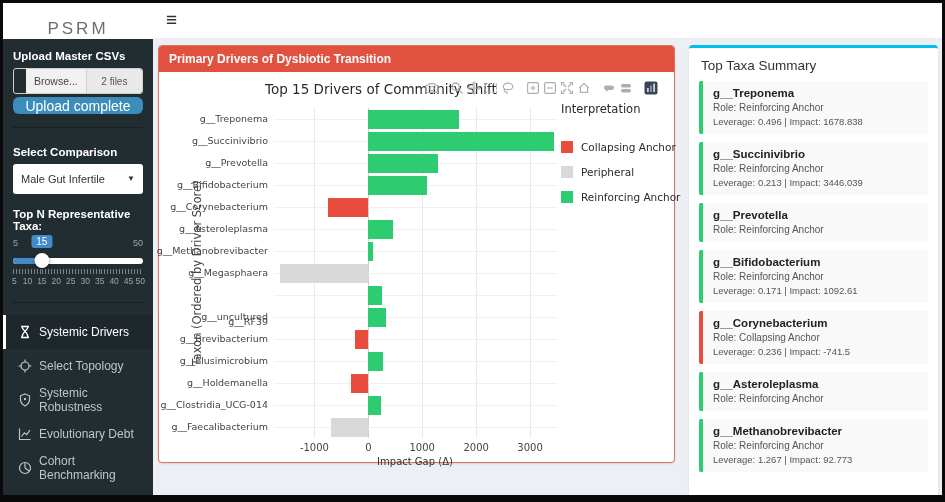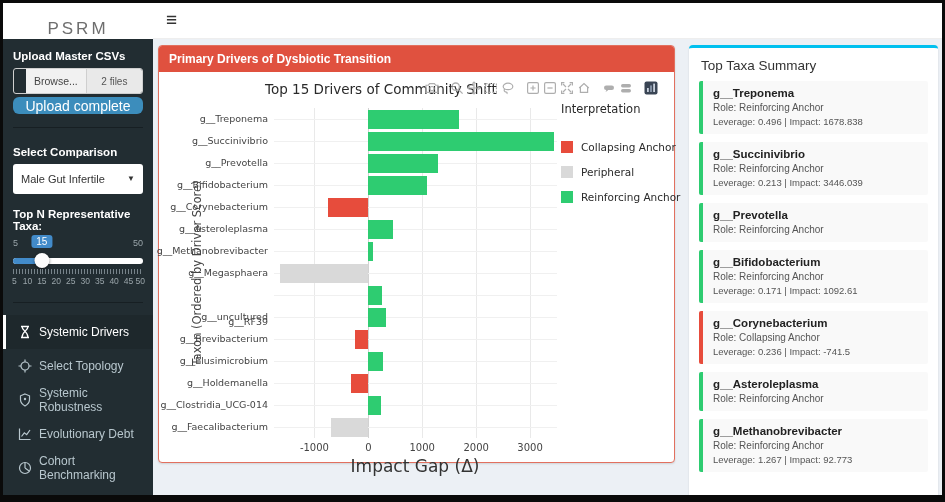--- a/index.html
+++ b/index.html
@@ -57,21 +57,21 @@
   .modebar .sep { width:5px; }
 
   .ytitle { position:absolute; left:38px; top:201px; transform:translate(-50%,-50%) rotate(-90deg); font-size:11.5px; color:#444; white-space:nowrap; }
   .plot { position:absolute; left:115px; top:36px; width:283px; height:330px; }
   .gridline { position:absolute; top:0; bottom:0; width:1px; background:#e9e9e9; }
   .gridline.zero { background:#d2d2d2; }
   .rowline { position:absolute; left:0; right:0; height:1px; background:#f0f0f0; }
   .bar { position:absolute; height:19px; }
   .ylabel { position:absolute; font-size:9.5px; color:#444; white-space:nowrap; line-height:22px; height:22px; }
   .xtick { position:absolute; top:370px; transform:translateX(-50%); font-size:10px; color:#444; }
-  .xlabel { position:absolute; left:256px; top:384px; transform:translateX(-50%); font-size:17px; color:#333; }
+  .xlabel { position:absolute; left:256px; top:384px; transform:translateX(-50%); font-size:10px; color:#333; }
 
   .legend { position:absolute; left:402px; top:30px; }
   .legend-title { font-size:11.5px; color:#2a2a2a; margin-bottom:25px; }
   .legend-entry { display:flex; align-items:center; margin-bottom:13px; }
   .legend-swatch { width:12px; height:12px; margin-right:8px; }
   .legend-label { font-size:10.5px; color:#2a2a2a; white-space:nowrap; }
 
   
   .summary { position:absolute; left:536px; top:6px; width:249px; height:560px; background:#fff; border-top:3px solid #00c0ef; border-radius:4px; box-shadow:0 1px 2px rgba(0,0,0,.12); }
   .summary-header { font-size:13.5px; color:#333; padding:10px 20px 8px 12px; }

